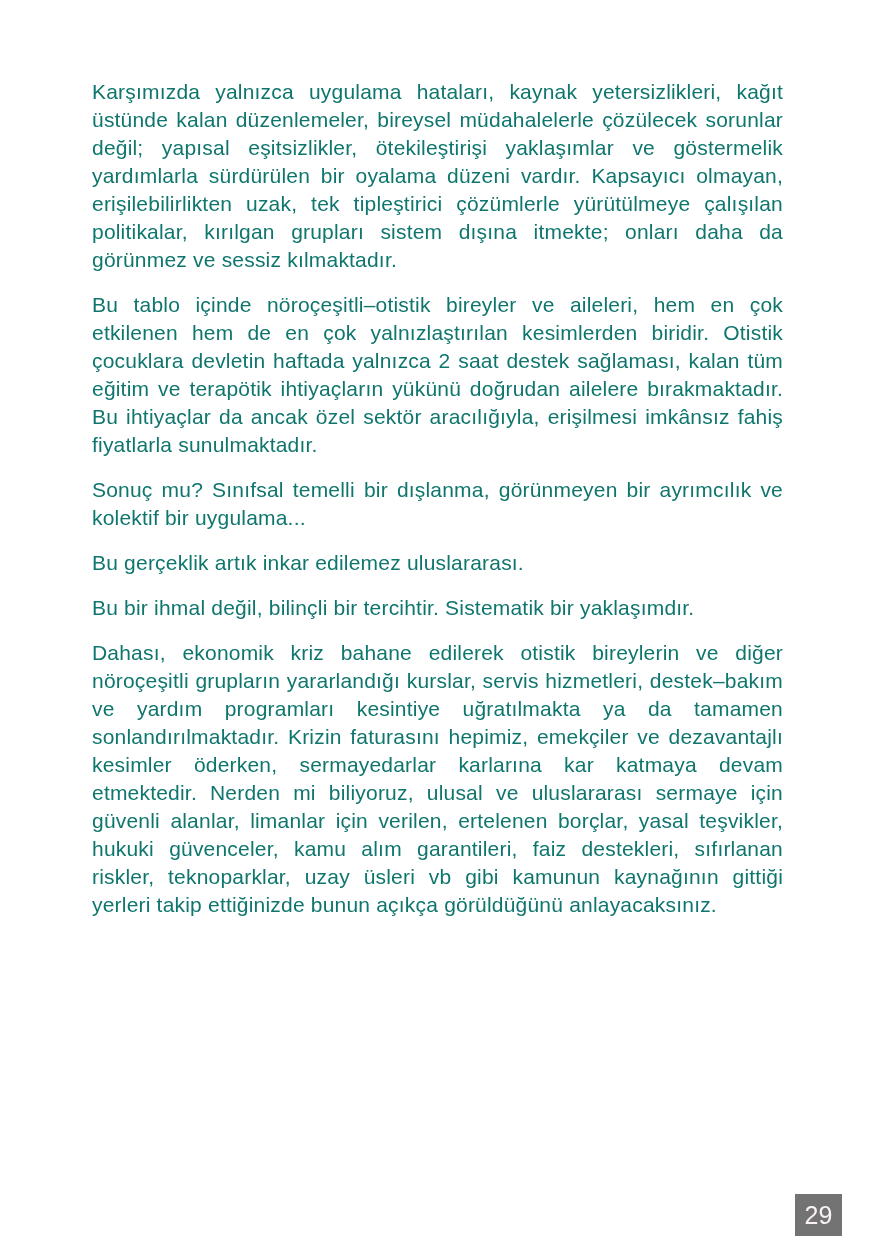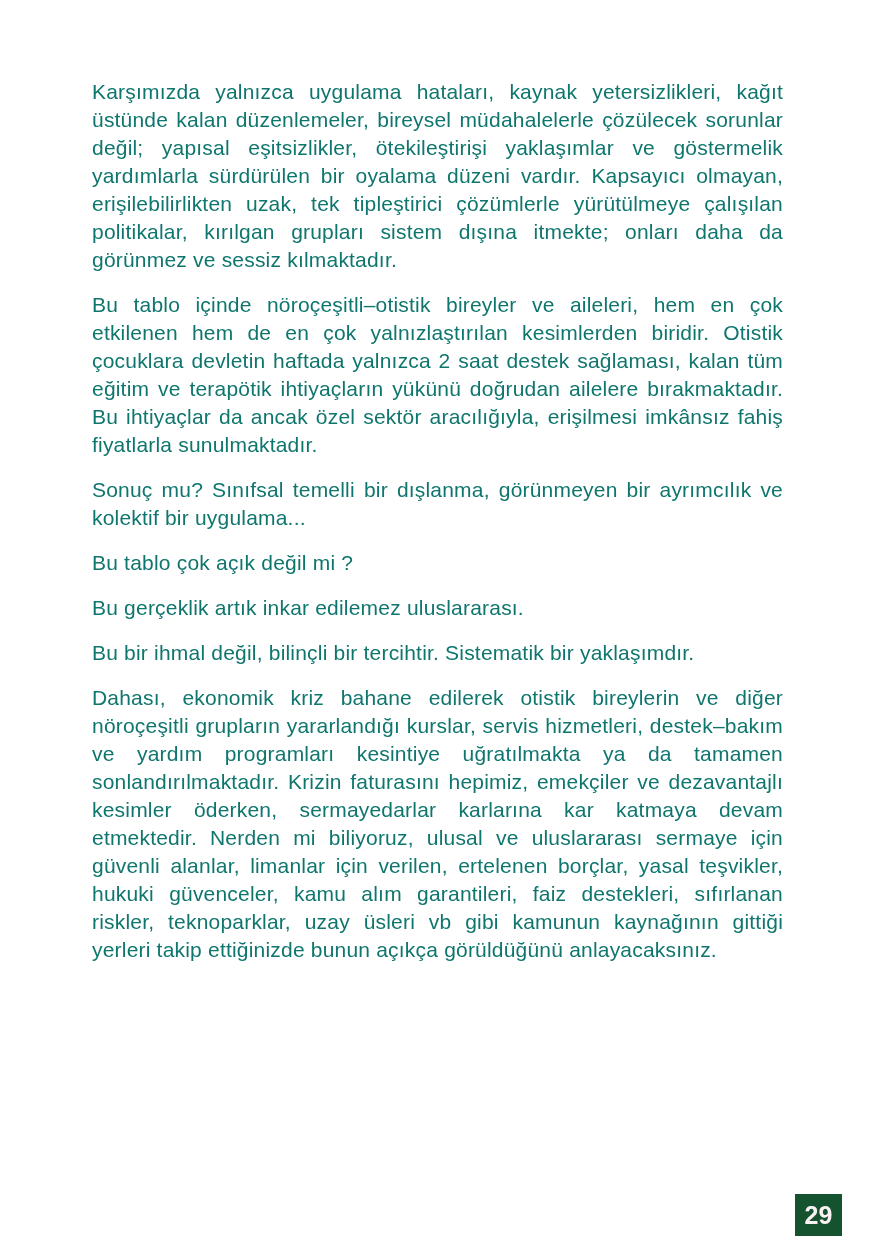--- a/index.html
+++ b/index.html
@@ -49,21 +49,20 @@
 </style>
 </head>
 <body>
 
 <div class="page" style="background: rgb(255, 255, 255);">
 
   <div class="content" style="color: #0f766e;">
     <p>Karşımızda yalnızca uygulama hataları, kaynak yetersizlikleri, kağıt üstünde kalan düzenlemeler, bireysel müdahalelerle çözülecek sorunlar değil; yapısal eşitsizlikler, ötekileştirişi yaklaşımlar ve göstermelik yardımlarla sürdürülen bir oyalama düzeni vardır. Kapsayıcı olmayan, erişilebilirlikten uzak, tek tipleştirici çözümlerle yürütülmeye çalışılan politikalar, kırılgan grupları sistem dışına itmekte; onları daha da görünmez ve sessiz kılmaktadır.</p>
     <p>Bu tablo içinde nöroçeşitli–otistik bireyler ve aileleri, hem en çok etkilenen hem de en çok yalnızlaştırılan kesimlerden biridir. Otistik çocuklara devletin haftada yalnızca 2 saat destek sağlaması, kalan tüm eğitim ve terapötik ihtiyaçların yükünü doğrudan ailelere bırakmaktadır. Bu ihtiyaçlar da ancak özel sektör aracılığıyla, erişilmesi imkânsız fahiş fiyatlarla sunulmaktadır.</p>
     <p>Sonuç mu? Sınıfsal temelli bir dışlanma, görünmeyen bir ayrımcılık ve kolektif bir uygulama...</p>
-    <p>Bu tablo çok açık değil mi ?</p>
     <p>Bu gerçeklik artık inkar edilemez uluslararası.</p>
     <p>Bu bir ihmal değil, bilinçli bir tercihtir. Sistematik bir yaklaşımdır.</p>
     <p>Dahası, ekonomik kriz bahane edilerek otistik bireylerin ve diğer nöroçeşitli grupların yararlandığı kurslar, servis hizmetleri, destek–bakım ve yardım programları kesintiye uğratılmakta ya da tamamen sonlandırılmaktadır. Krizin faturasını hepimiz, emekçiler ve dezavantajlı kesimler öderken, sermayedarlar karlarına kar katmaya devam etmektedir. Nerden mi biliyoruz, ulusal ve uluslararası sermaye için güvenli alanlar, limanlar için verilen, ertelenen borçlar, yasal teşvikler, hukuki güvenceler, kamu alım garantileri, faiz destekleri, sıfırlanan riskler, teknoparklar, uzay üsleri vb gibi kamunun kaynağının gittiği yerleri takip ettiğinizde bunun açıkça görüldüğünü anlayacaksınız.</p>
   </div>
 
-  <div class="page-badge" style="background-color: #14532d; font-weight: bold;">29</div>
+  <div class="page-badge" style="background-color: #737373;">29</div>
 
 </div>
 
 </body></html>

